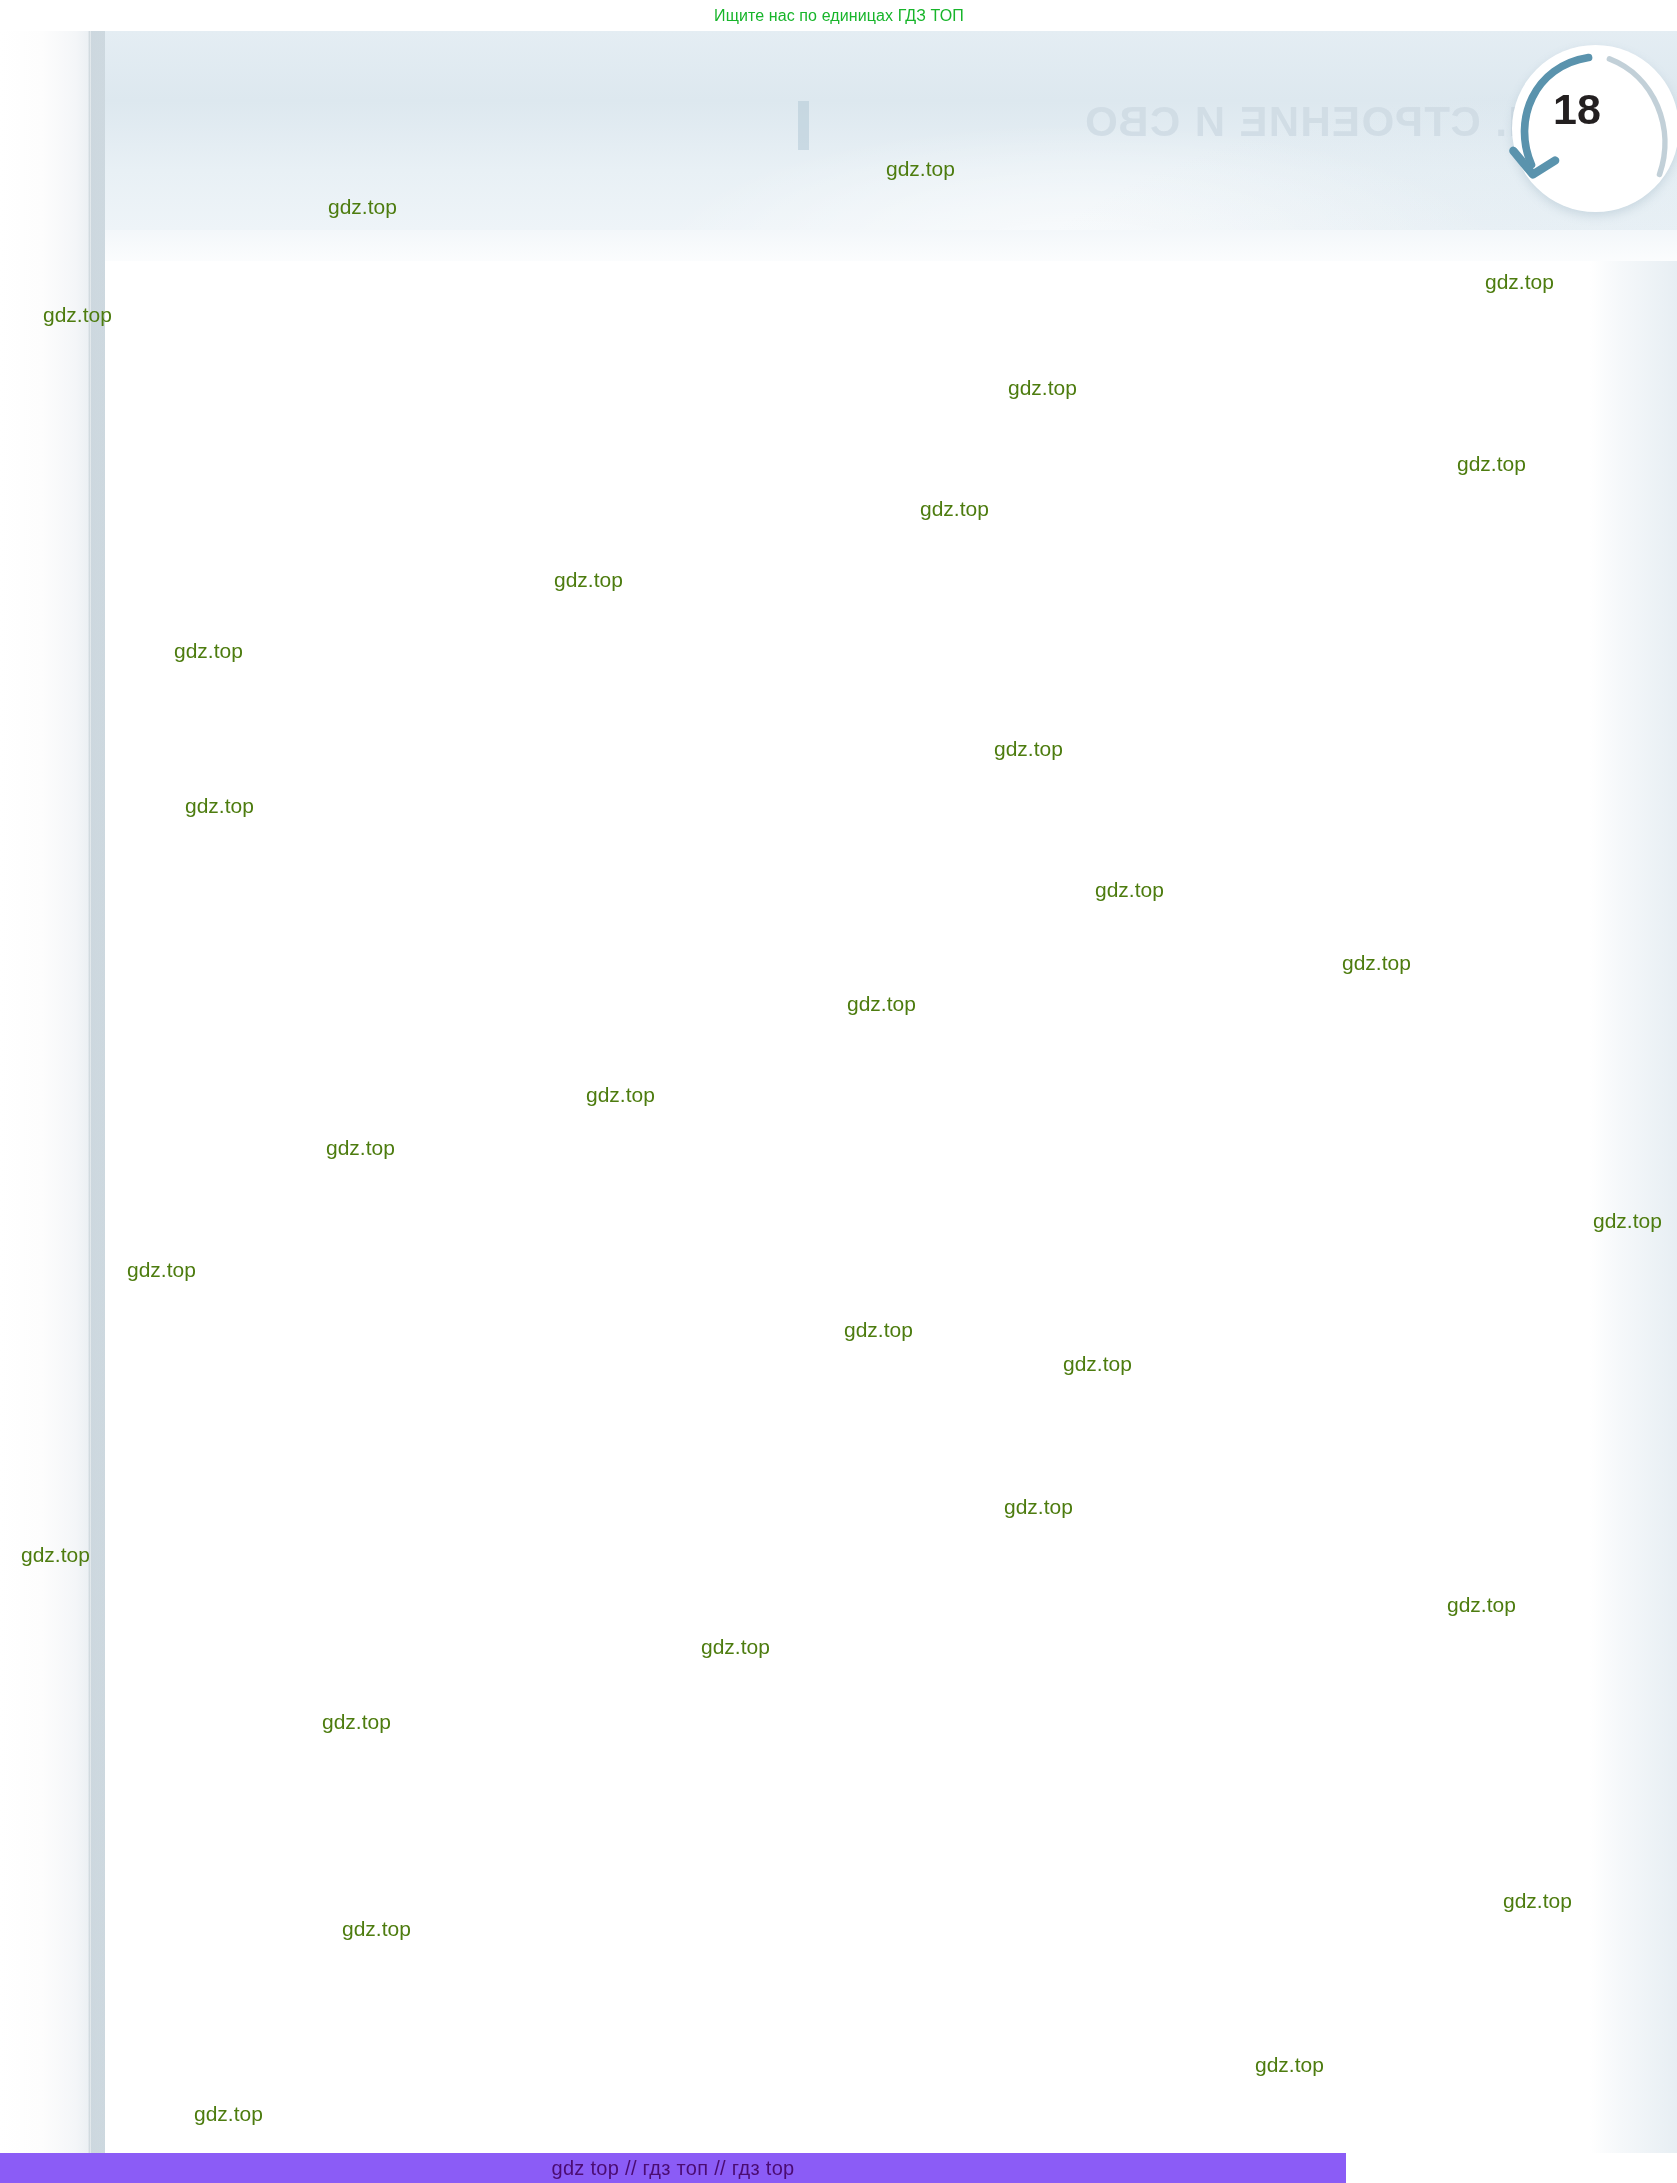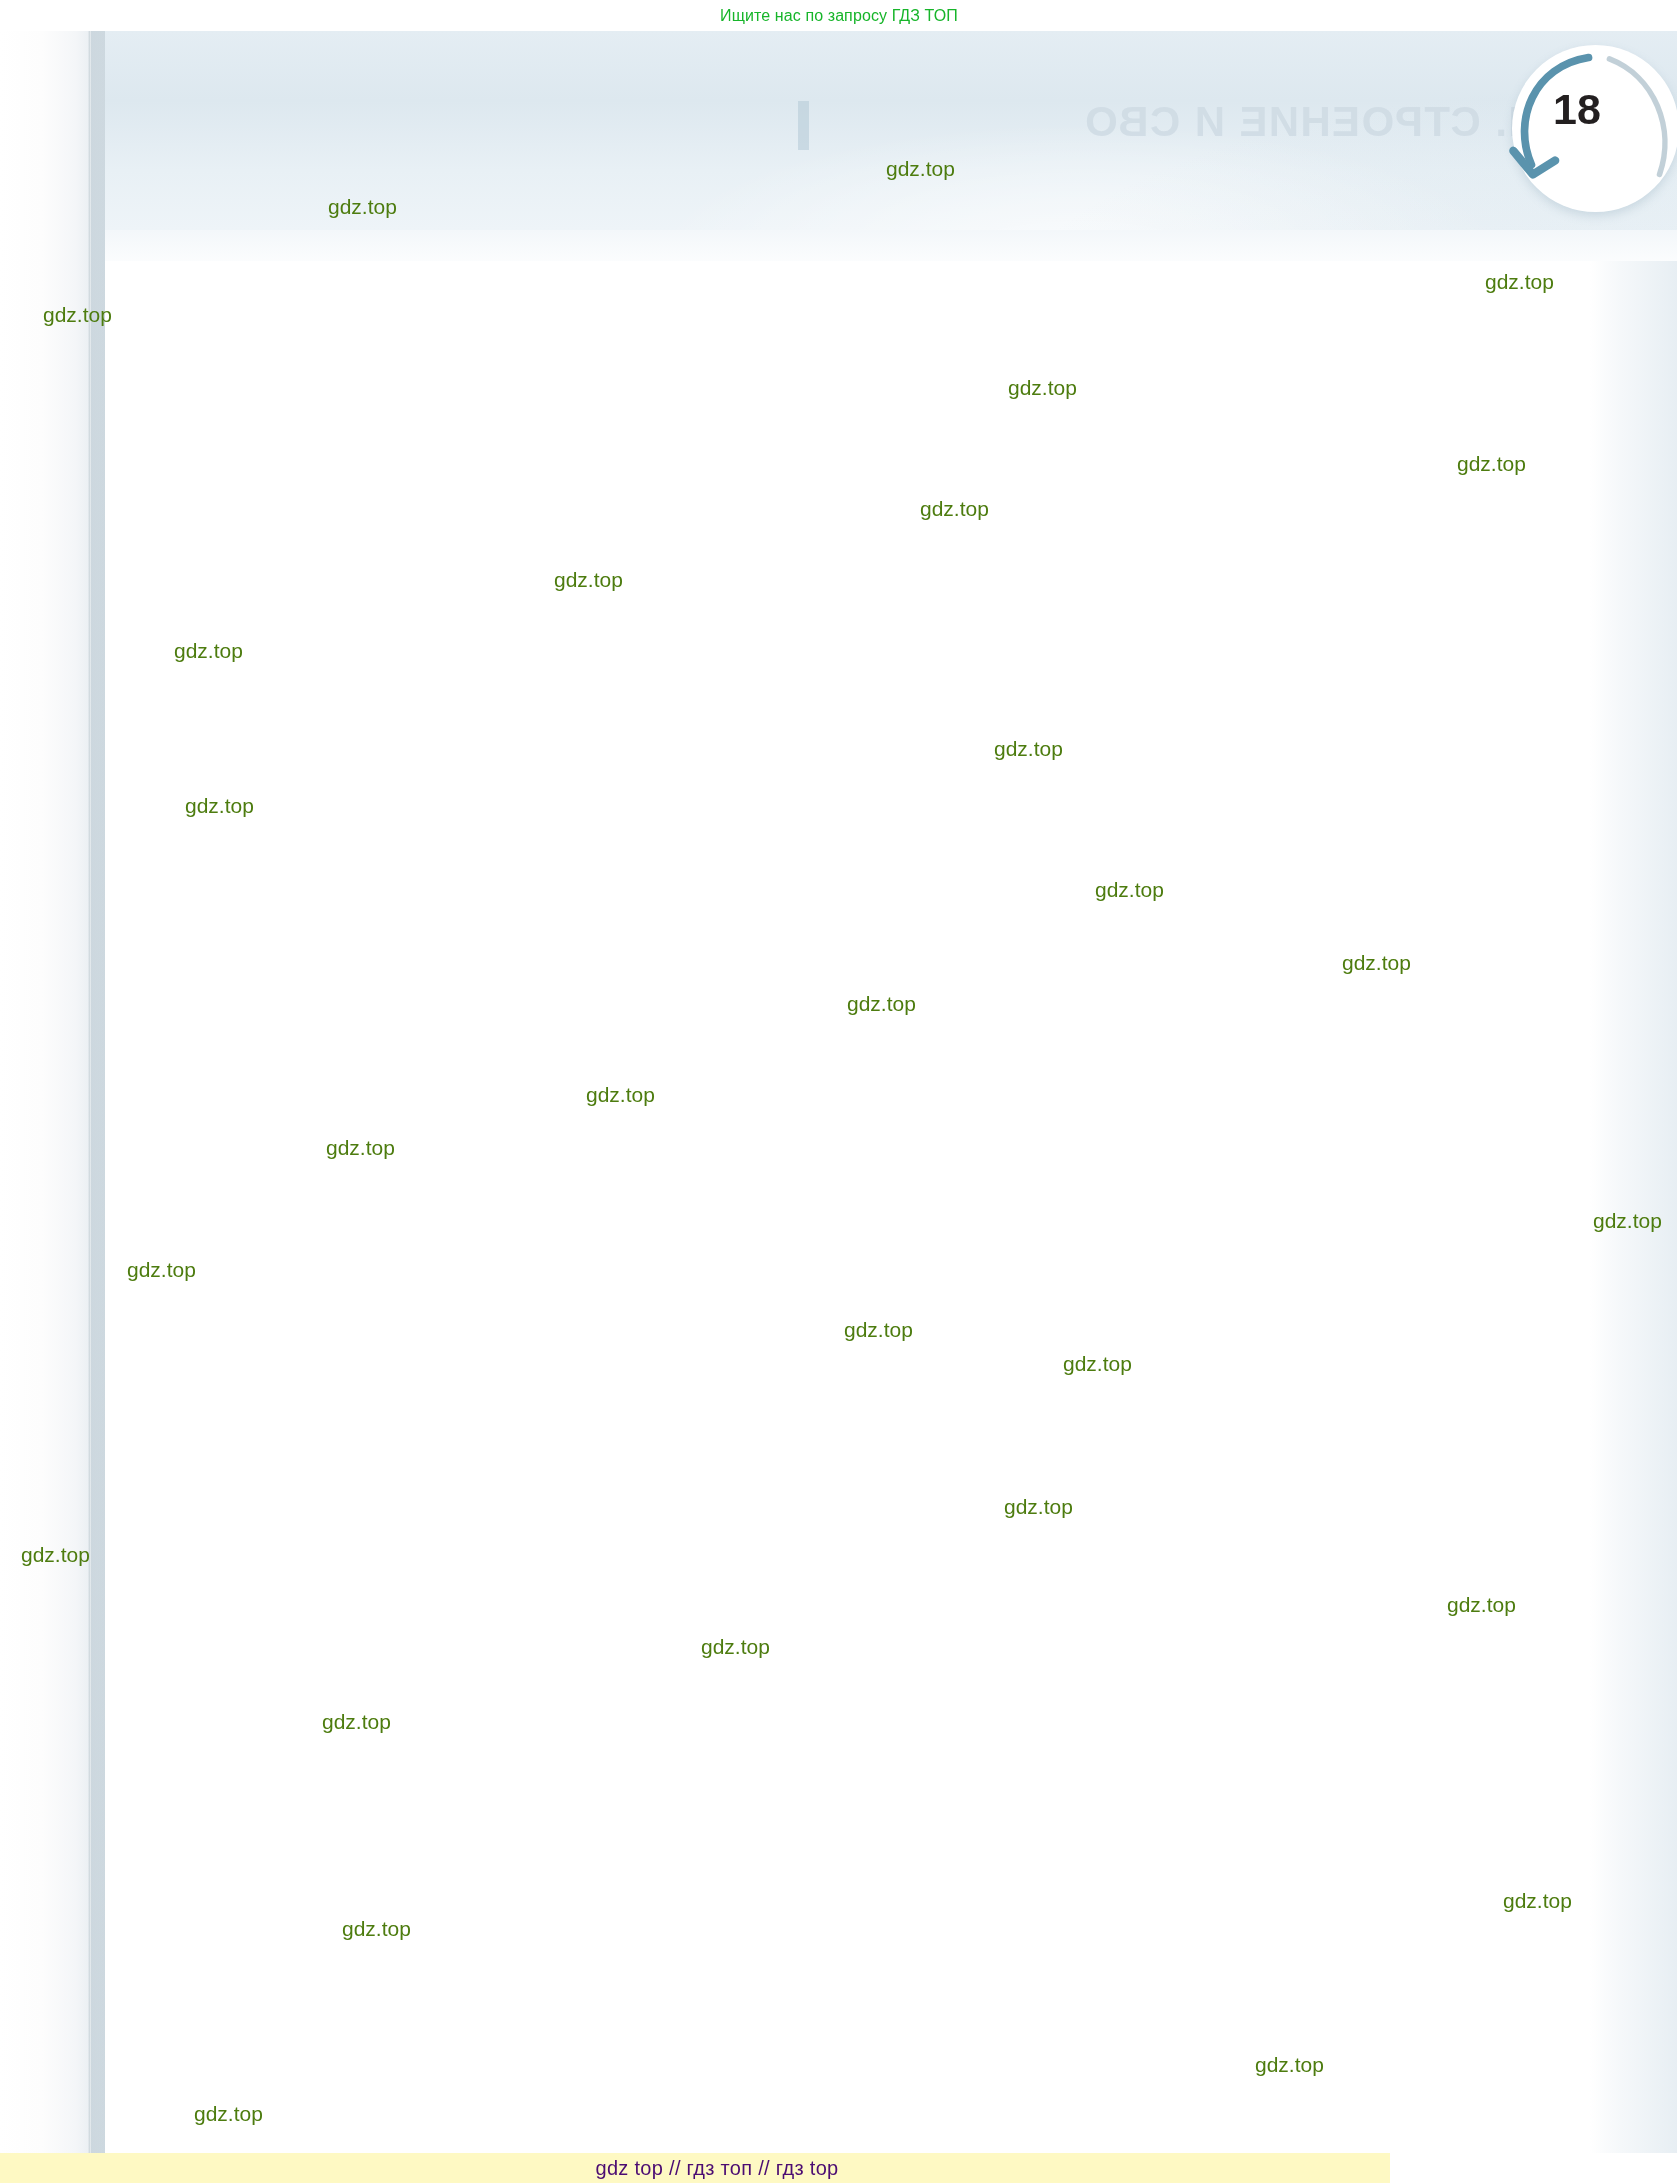--- a/index.html
+++ b/index.html
@@ -215,38 +215,37 @@
     font-family: "Liberation Sans", sans-serif;
     white-space: nowrap;
     z-index: 20;
   }
 
   
   .footer-strip {
     position: absolute;
     left: 0; top: 2153px;
     width: 1346px; height: 30px;
-    background: #fef9c3;
+    background: #8b5cf6;
     display:flex; align-items:center; justify-content:center;
     z-index: 40;
-    padding-left: 44px;
   }
   .footer-strip .footer-text {
     color: #4b0c72;
     font-size: 20px;
     letter-spacing: 0.3px;
     font-family: "Liberation Sans", sans-serif;
     white-space: nowrap;
   }
 </style>
 </head>
 <body>
 
 <div class="promo-strip">
-  <span class="promo-text">Ищите нас по запросу ГДЗ ТОП</span>
+  <span class="promo-text">Ищите нас по единицах ГДЗ ТОП</span>
 </div>
 
 <div class="page">
 
   <div class="header-band"></div>
   <div class="header-band-lower"></div>
 
   <div class="showthrough-bar"></div>
   <div class="showthrough">I. СТРОЕНИЕ И СВО</div>
 

